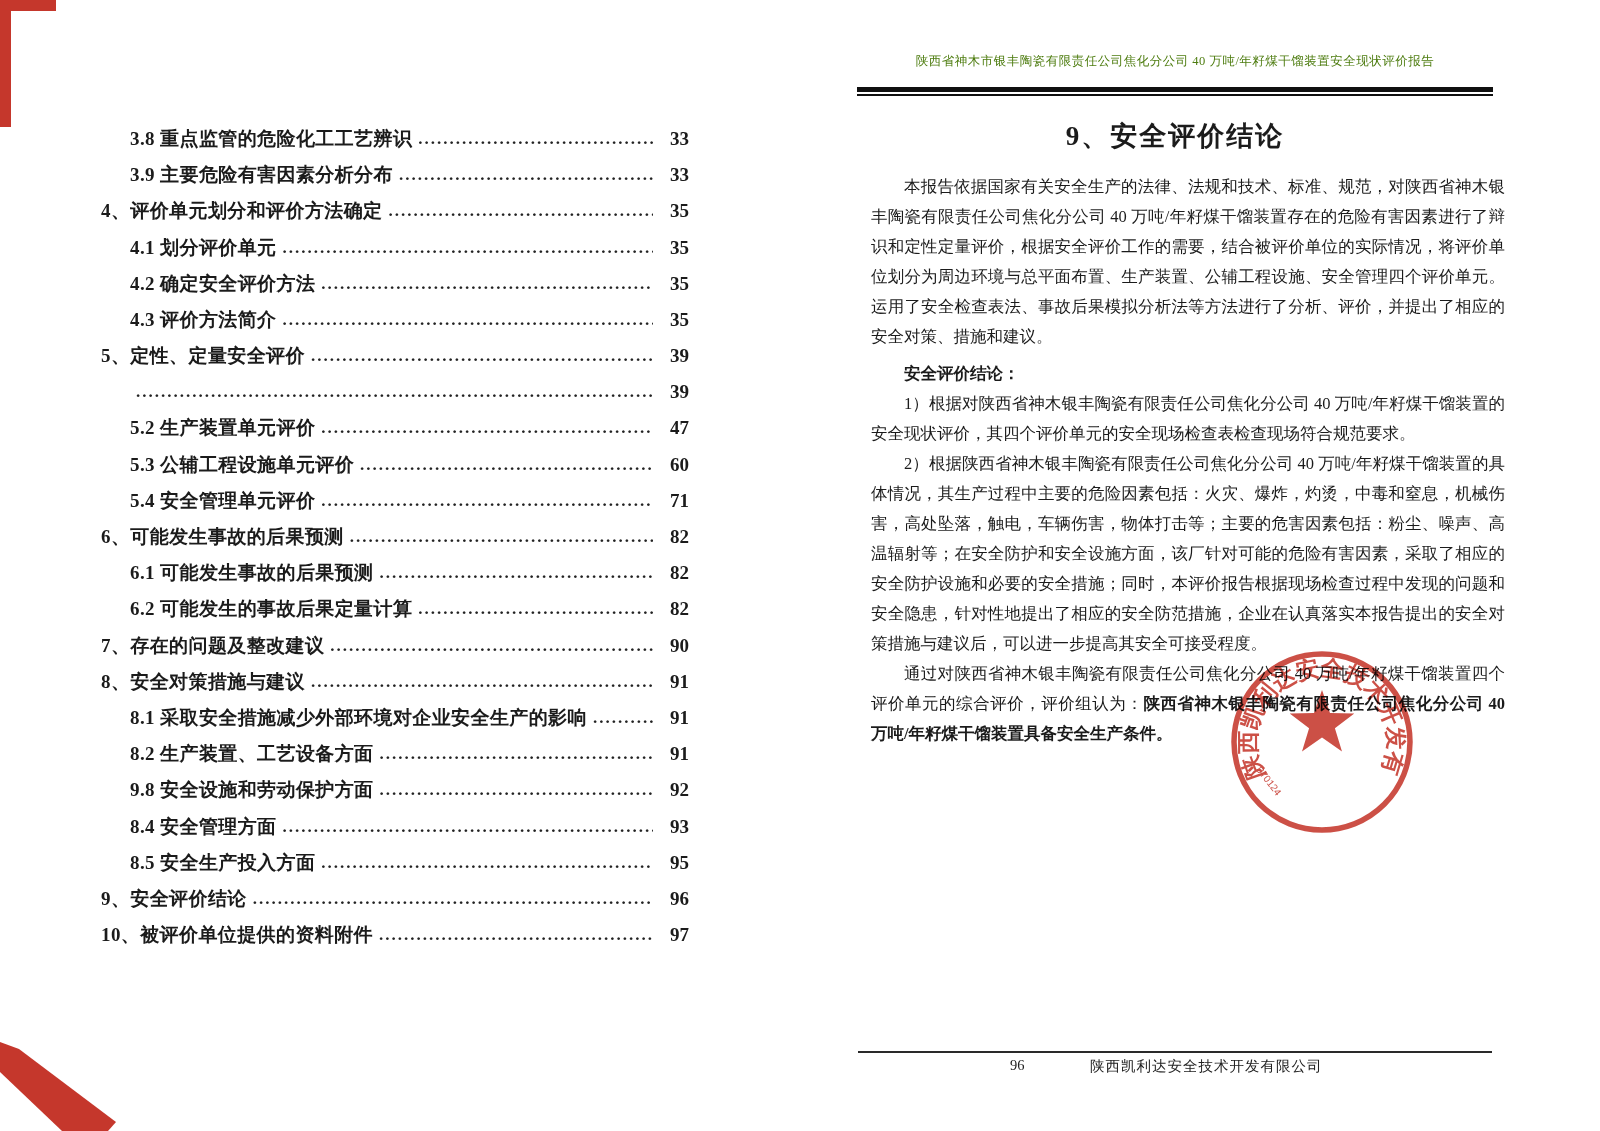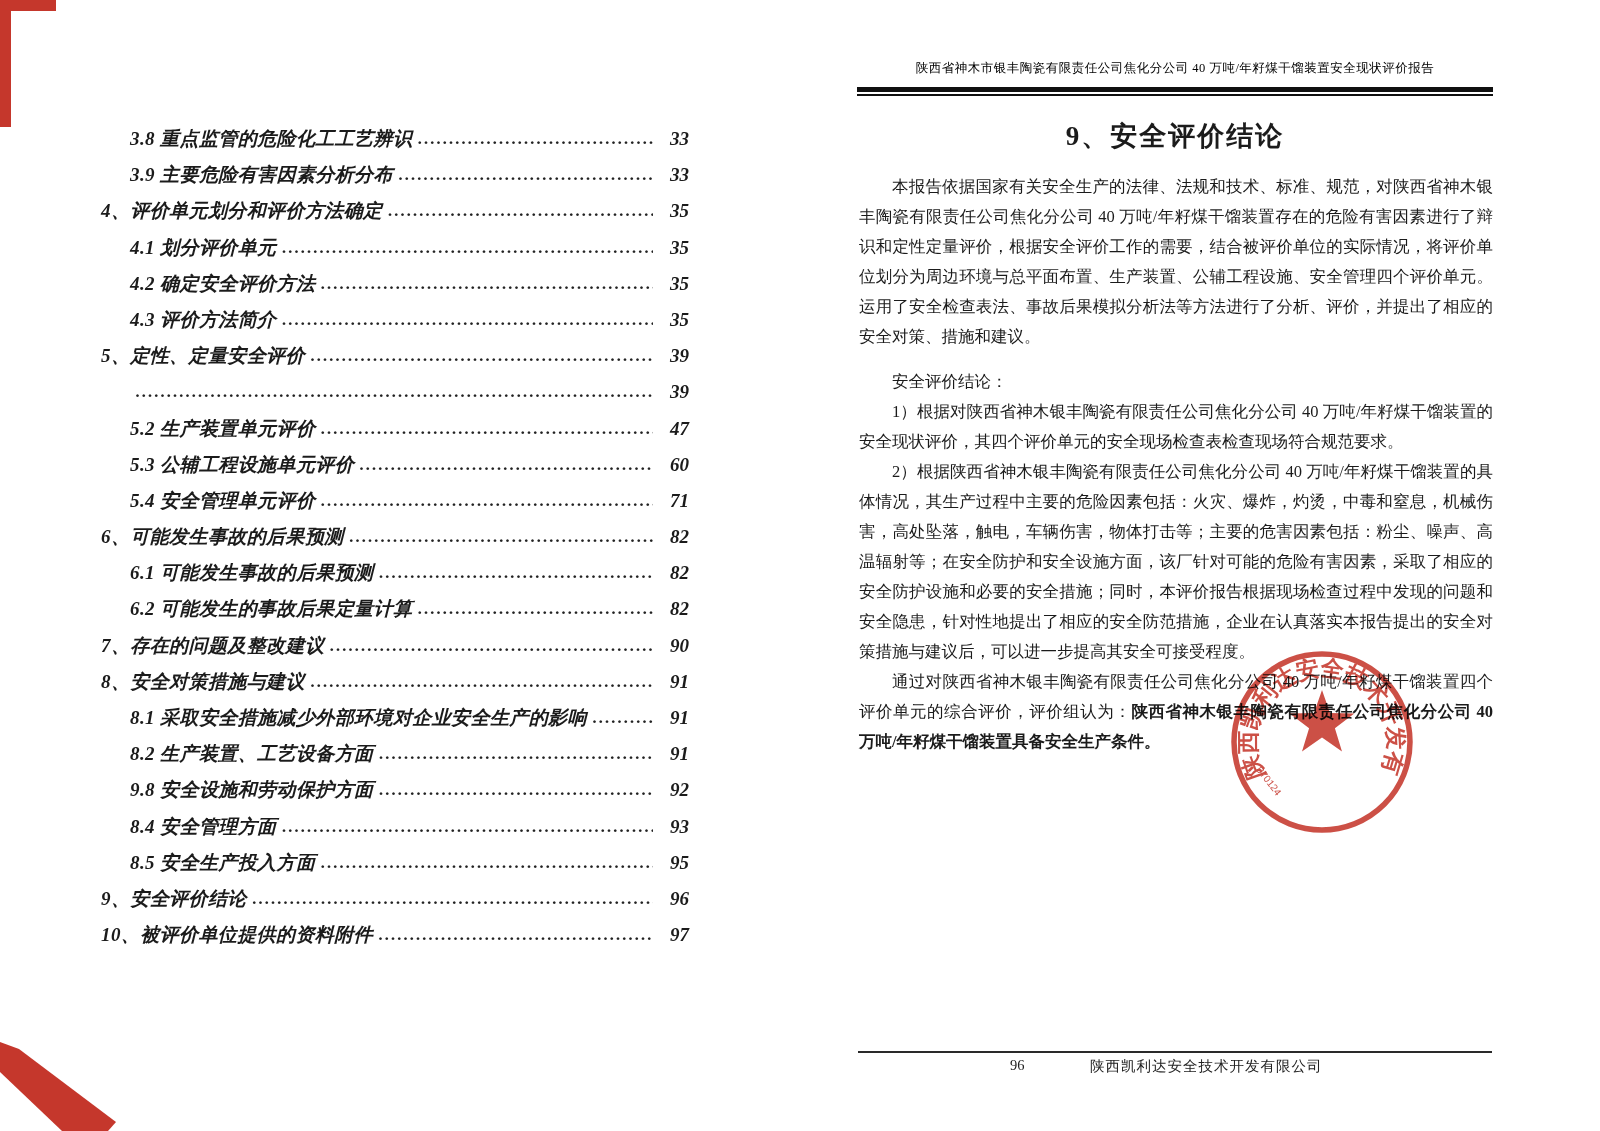--- a/index.html
+++ b/index.html
@@ -10,48 +10,48 @@
   
   .corner-mark{position:absolute;background:#c5372c;}
   .tl-v{left:0;top:0;width:11px;height:127px;}
   .tl-h{left:0;top:0;width:56px;height:11px;}
   .bl-wedge{position:absolute;left:0;top:0;}
   
   .toc{
     position:absolute;left:101px;top:121px;width:588px;
     font-weight:bold;font-size:19px;
   }
-  .toc-row{display:flex;align-items:flex-start;height:36.2px;line-height:36.2px;white-space:nowrap;font-style:italic;}
+  .toc-row{display:flex;align-items:flex-end;height:36.2px;line-height:36.2px;white-space:nowrap;}
   .toc-row.lv1{padding-left:29px;}
   .toc-label{flex:0 0 auto;letter-spacing:.4px;}
   .toc-dots{
     flex:1 1 auto;overflow:hidden;font-size:17px;letter-spacing:2px;
     padding:0 3px 0 6px;color:#222;
   }
   .toc-page{flex:0 0 36px;text-align:right;}
   
   .rpage{position:absolute;left:855px;top:0;width:640px;}
   .rp-header{
-    position:absolute;top:60px;left:0;width:100%;
-    font-size:12.5px;color:#000000;text-align:center;letter-spacing:.5px;white-space:nowrap;
+    position:absolute;top:53px;left:0;width:100%;
+    font-size:12.5px;color:#4d7c0f;text-align:center;letter-spacing:.5px;white-space:nowrap;
   }
   .rp-rule{position:absolute;top:87px;left:2px;width:636px;height:9px;}
   .rp-rule .bar1{height:4.5px;background:#101010;}
   .rp-rule .gap{height:2px;background:#fff;}
   .rp-rule .bar2{height:2px;background:#101010;}
   .rp-title{
     position:absolute;top:118px;left:0;width:100%;text-align:center;
     font-size:27px;font-weight:bold;letter-spacing:2px;
   }
   .rp-body{
-    position:absolute;top:172px;left:4px;width:634px;
+    position:absolute;top:172px;left:16px;width:634px;
     font-size:16.5px;line-height:30px;text-align:justify;
   }
   .rp-body p{margin:0;text-indent:33px;}
-  .rp-body p.label-bold{font-weight:normal;margin-top:15px;}
+  .rp-body p.label-bold{font-weight:bold;margin-top:7px;}
   .rp-body .b{font-weight:bold;}
   
   .rp-footrule{position:absolute;top:1051px;left:858px;width:634px;height:2px;background:#2a2a2a;}
   .rp-footer{position:absolute;top:1057px;left:858px;width:634px;height:22px;font-size:14.5px;color:#222;}
   .foot-page{position:absolute;left:152px;top:0;}
   .foot-co{position:absolute;left:232px;top:0;letter-spacing:1px;}
   
   .stamp{
     position:absolute;left:1222px;top:642px;width:200px;height:200px;
     mix-blend-mode:multiply;opacity:.88;

